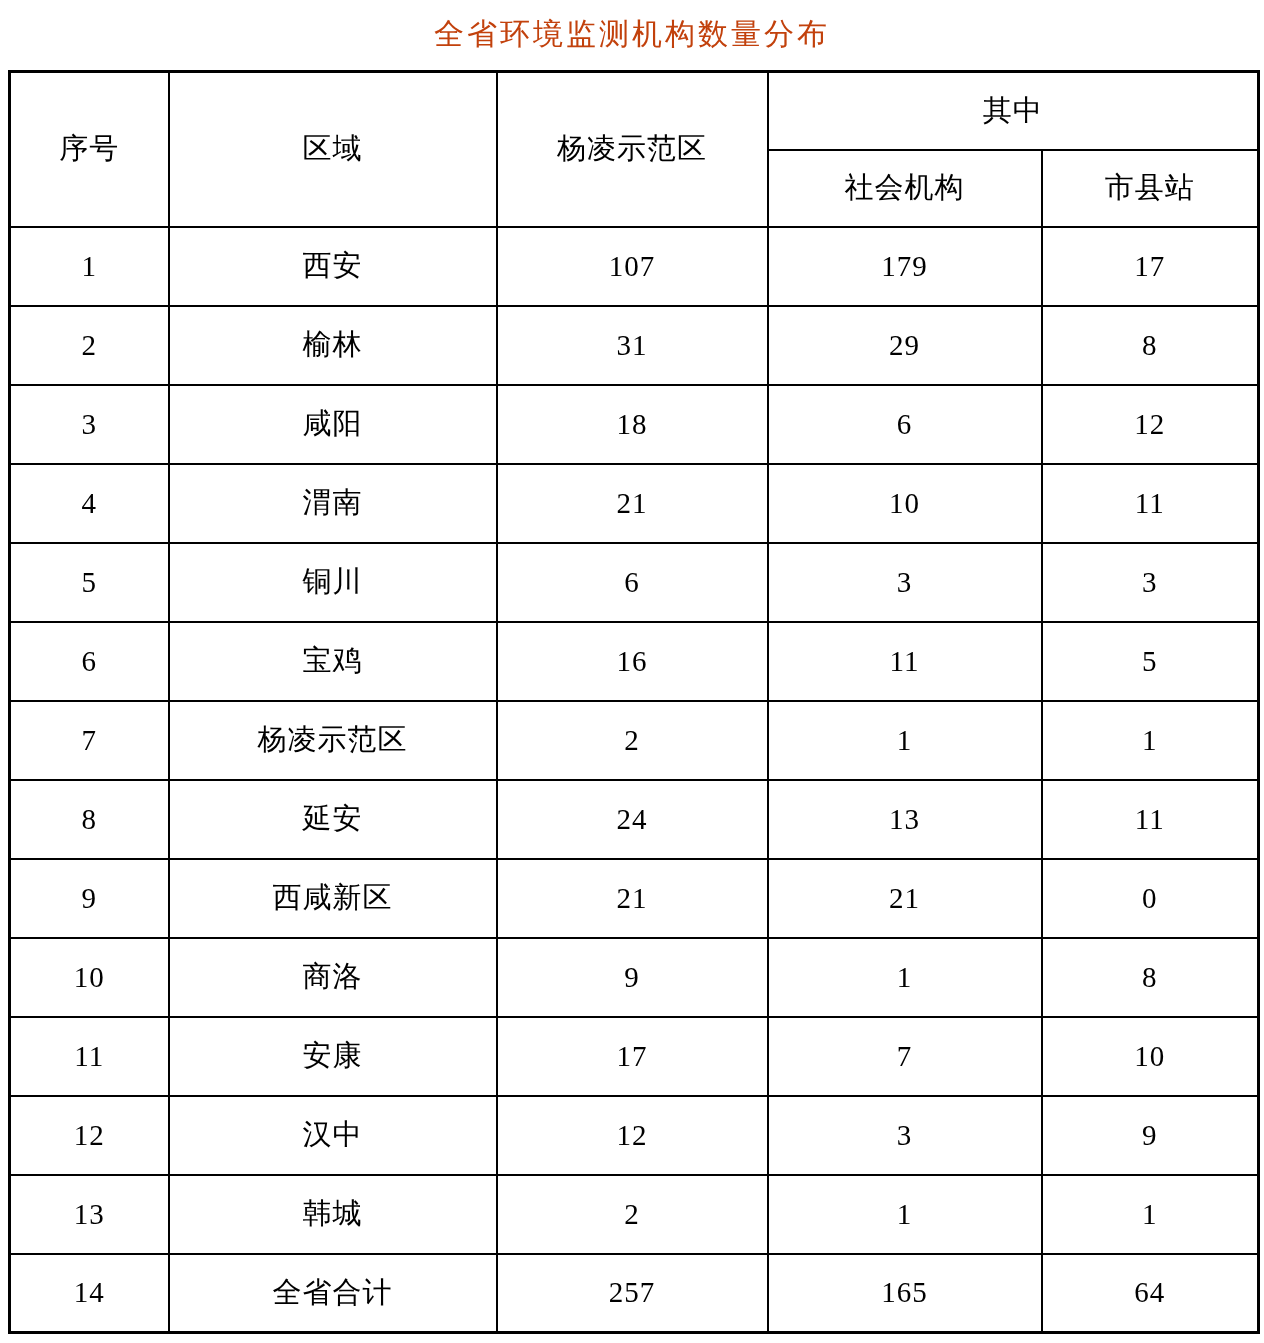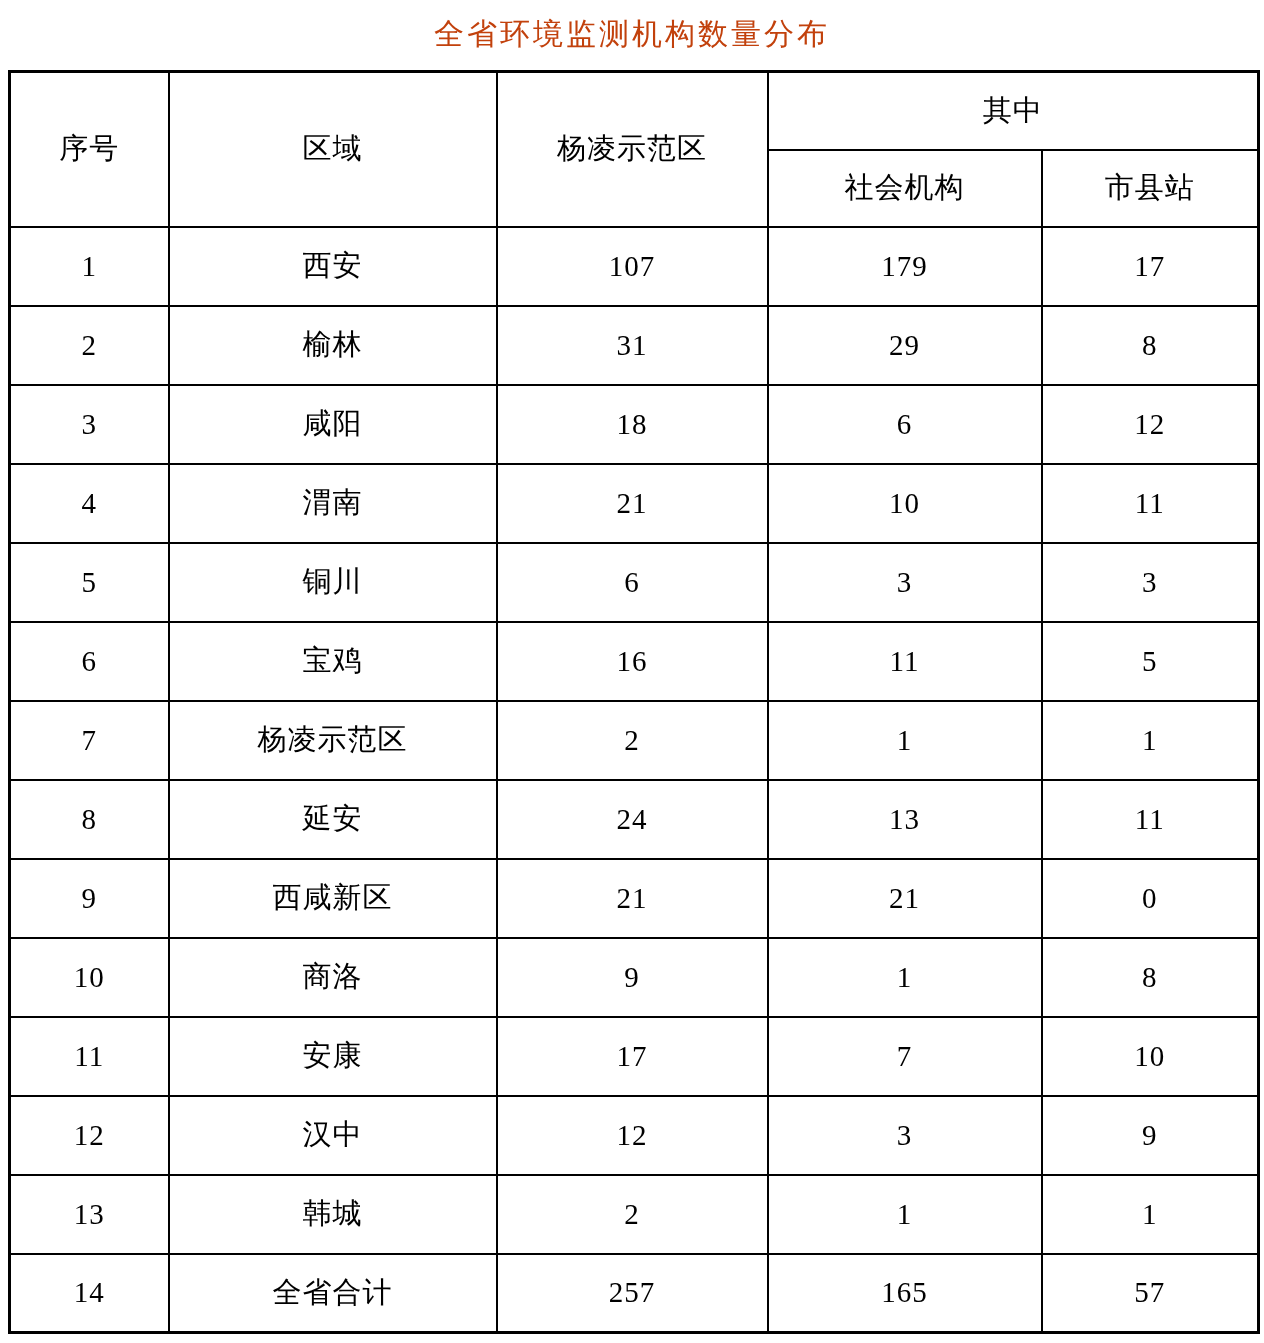--- a/index.html
+++ b/index.html
@@ -165,18 +165,18 @@
         <td>韩城</td>
         <td>2</td>
         <td>1</td>
         <td>1</td>
       </tr>
       <tr class="data-row">
         <td>14</td>
         <td>全省合计</td>
         <td>257</td>
         <td>165</td>
-        <td>57</td>
+        <td>64</td>
       </tr>
     </tbody>
   </table>
 
 </div>
 
 </body></html>

